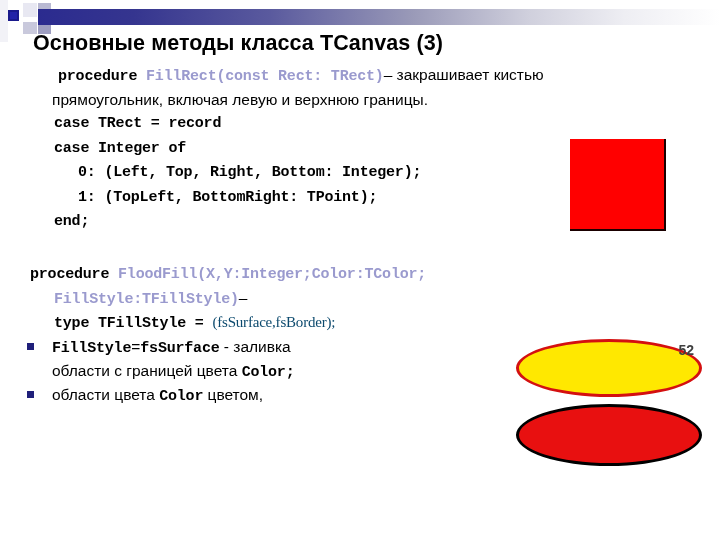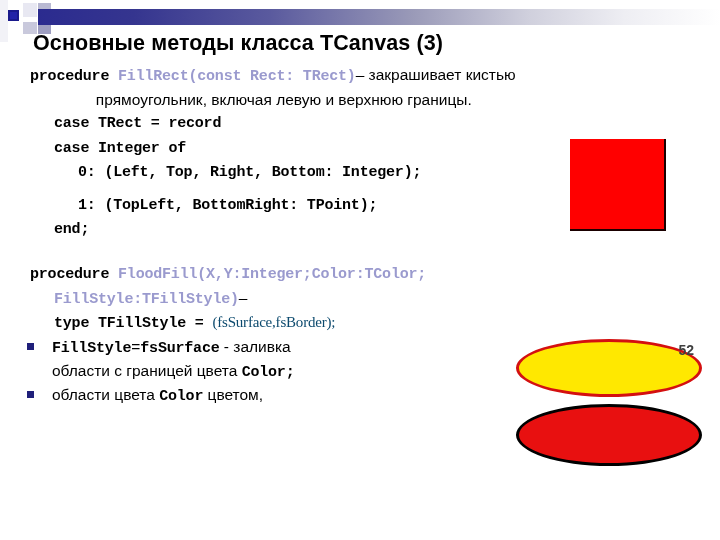--- a/index.html
+++ b/index.html
@@ -93,26 +93,26 @@
     letter-spacing: -0.2px;
     color: #0c4a6e;
   }
   .sans {
     font-family: "Liberation Sans", sans-serif;
     font-size: 15.5px;
     color: #000000;
   }
 
   .blk1 { position:absolute; left: 30px; top: 0px; }
-  .blk1 .l0 { padding-left: 0px; }
-  .blk1 .l1 { padding-left: 22px; text-align: center; }
+  .blk1 .l0 { padding-left: 0px; margin-left: 28px; }
+  .blk1 .l1 { padding-left: 22px; }
   .blk1 .l2 { padding-left: 24px; }
   .blk1 .l3 { padding-left: 24px; }
   .blk1 .l4 { padding-left: 48px; }
-  .blk1 .l5 { padding-left: 48px; margin-top: 8px; }
+  .blk1 .l5 { padding-left: 48px; }
   .blk1 .l6 { padding-left: 24px; }
 
   .blk2 { position:absolute; left: 30px; top: 198px; }
   .blk2 .m0 { padding-left: 0px; }
   .blk2 .m1 { padding-left: 24px; }
   .blk2 .m2 { padding-left: 24px; }
 
   .bullets { position:absolute; left: 24px; top: 272px; }
   .bullet-row {
     position: relative;

